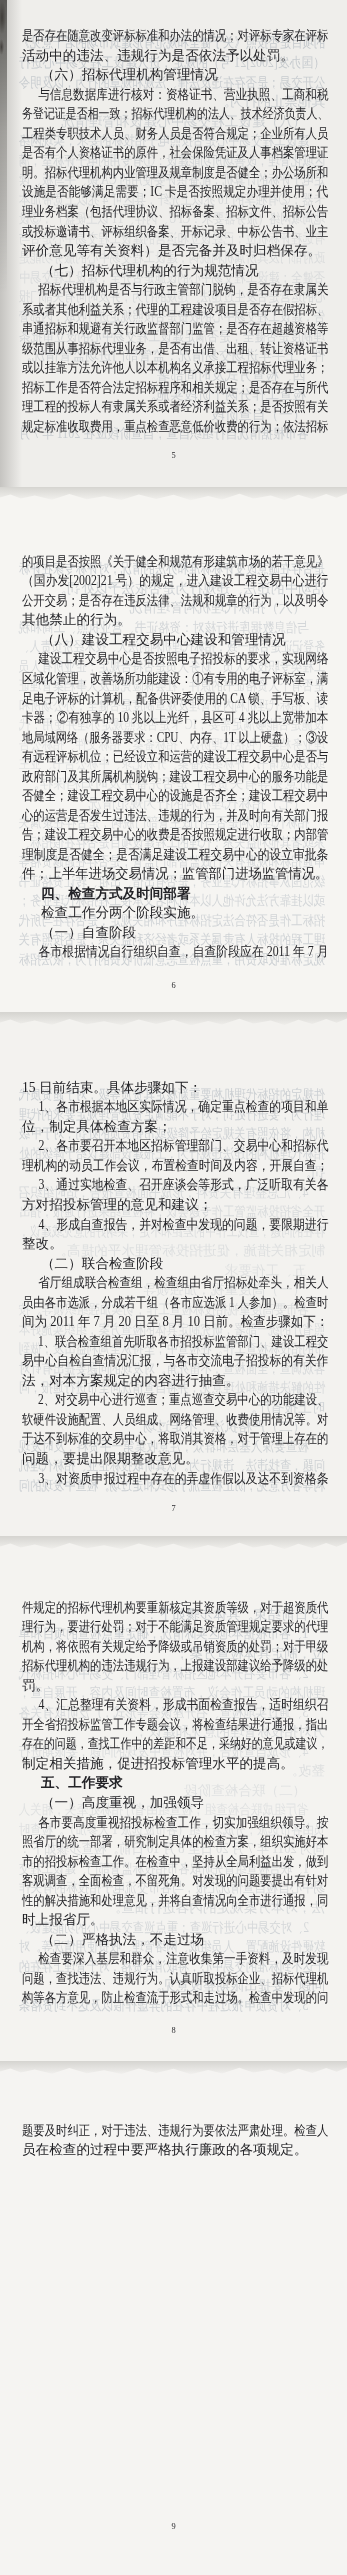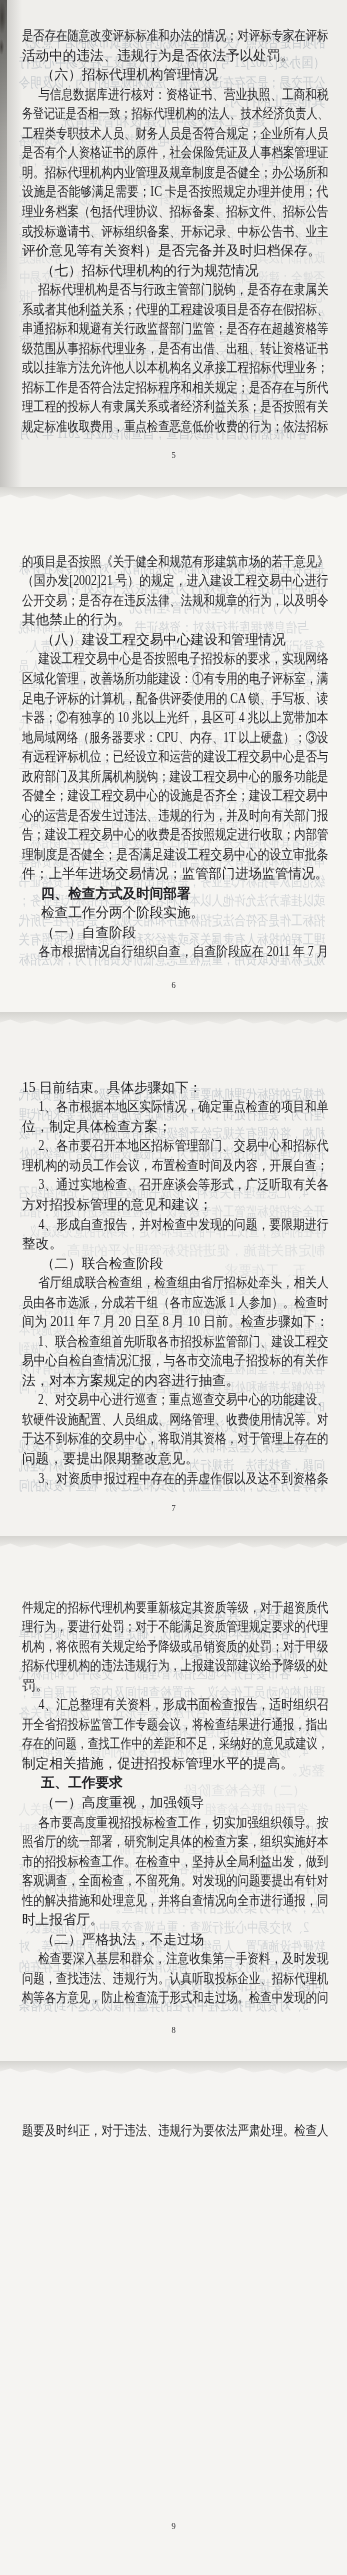--- a/index.html
+++ b/index.html
@@ -243,16 +243,17 @@
       <p class="line" style="left: 22px; top: 373px; letter-spacing: 0px; width: 306px;">时上报省厅。</p>
       <p class="line ind" style="left: 22px; top: 393px; letter-spacing: 0px; width: 306px;">（二）严格执法，不走过场</p>
       <p class="line ind" style="left: 22px; top: 412px; letter-spacing: 0px; width: 306px; transform: scaleX(0.8542);">检查要深入基层和群众，注意收集第一手资料，及时发现</p>
       <p class="line" style="left: 22px; top: 432px; letter-spacing: 0px; width: 306px; transform: scaleX(0.8348);">问题，查找违法、违规行为。认真听取投标企业、招标代理机</p>
       <p class="line" style="left: 22px; top: 451px; letter-spacing: 0px; width: 306px; transform: scaleX(0.8348);">构等各方意见，防止检查流于形式和走过场。检查中发现的问</p>
       <div class="pnum" style="top: 488px;">8</div>
     </section>
     <section class="page edged" style="top: 2061px; height: 515px; background: rgb(245, 244, 242);">
       <div class="tear"></div>
       <p class="line" style="left: 22px; top: 59px; letter-spacing: 0px; width: 306px; transform: scaleX(0.8348);">题要及时纠正，对于违法、违规行为要依法严肃处理。检查人</p>
+      <p class="line" style="left: 22px; top: 78px; letter-spacing: 0px; width: 306px;">员在检查的过程中要严格执行廉政的各项规定。</p>
       <div class="pnum" style="top: 459px;">9</div>
     </section>
   </div>
 
 
 </body></html>

